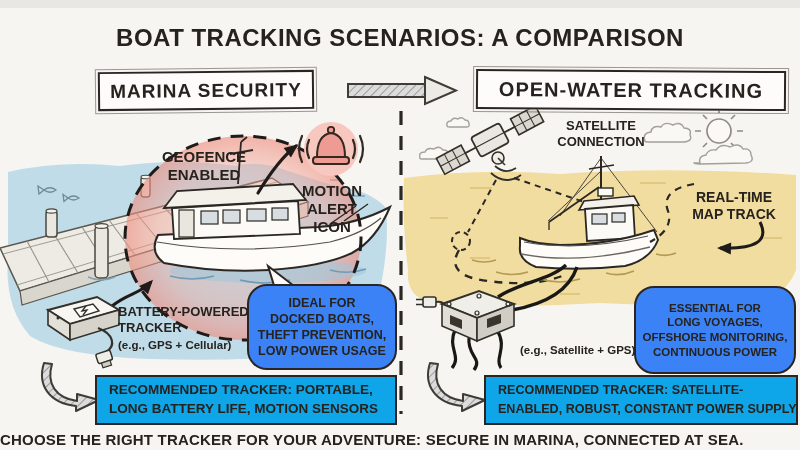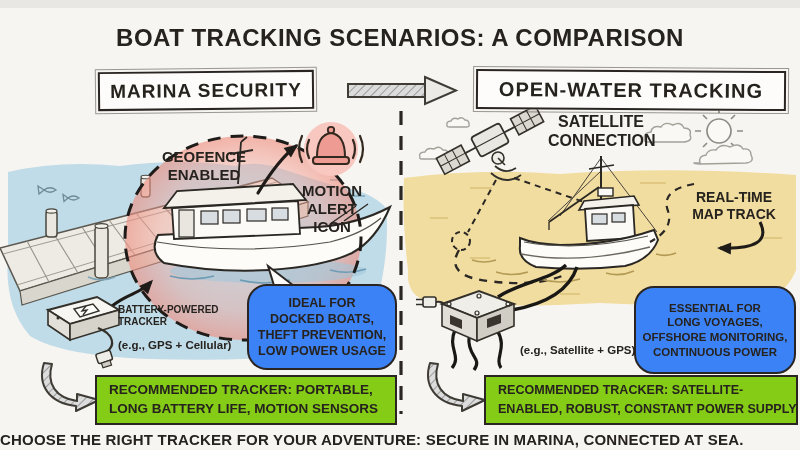--- a/index.html
+++ b/index.html
@@ -22,21 +22,21 @@
     outline:1px solid rgba(42,37,34,.45); outline-offset:2px;
     font-weight:bold; letter-spacing:1px; white-space:pre;
   }
   .bubble {
     position:absolute; display:flex; align-items:center; justify-content:center;
     background:#3b82f6; border:2.5px solid #2a2522; border-radius:20px;
     font-weight:bold; text-align:center; white-space:pre; line-height:1.28;
   }
   .rec-box {
     position:absolute; display:flex; align-items:center;
-    background:#84cc16; border:2.5px solid #2a2522;
+    background:#0ea5e9; border:2.5px solid #2a2522;
     font-weight:bold; text-align:left; white-space:pre; line-height:1.4;
     padding-left:12px;
   }
   .condense { transform:scaleX(.93); transform-origin:left center; }
   .title {
     position:absolute; left:0; top:16px; width:800px; text-align:center;
     font-size:24px; font-weight:bold; letter-spacing:.5px; white-space:pre;
   }
   .footer {
     position:absolute; left:0; top:423px; width:728px; text-align:center;
@@ -264,25 +264,25 @@
 ENABLED, ROBUST, CONSTANT POWER SUPPLY</span>
   </div>
 
   <div class="lbl" style="left:148px; top:140px; width:112px; font-size:15px;">GEOFENCE
 ENABLED</div>
 
   <div class="lbl" style="left:298px; top:174px; width:68px; font-size:15px;">MOTION
 ALERT
 ICON</div>
 
-  <div class="lbl left-align" style="left:118px; top:296px; width:150px; font-size:10px;">BATTERY-POWERED
+  <div class="lbl left-align" style="left:118px; top:296px; width:150px; font-size:13px;">BATTERY-POWERED
 TRACKER</div>
   <div class="lbl left-align sub" style="left:118px; top:331px; width:150px; font-size:11.5px;">(e.g., GPS + Cellular)</div>
 
-  <div class="lbl" style="left:548px; top:104px; width:106px; font-size:16px;">SATELLITE
+  <div class="lbl" style="left:548px; top:110px; width:106px; font-size:13px;">SATELLITE
 CONNECTION</div>
 
   <div class="lbl" style="left:688px; top:181px; width:92px; font-size:14px;">REAL-TIME
 MAP TRACK</div>
 
   <div class="lbl left-align sub" style="left:520px; top:336px; width:140px; font-size:11.5px;">(e.g., Satellite + GPS)</div>
 
   <div class="footer">CHOOSE THE RIGHT TRACKER FOR YOUR ADVENTURE: SECURE IN MARINA, CONNECTED AT SEA.</div>
 </div>
 

